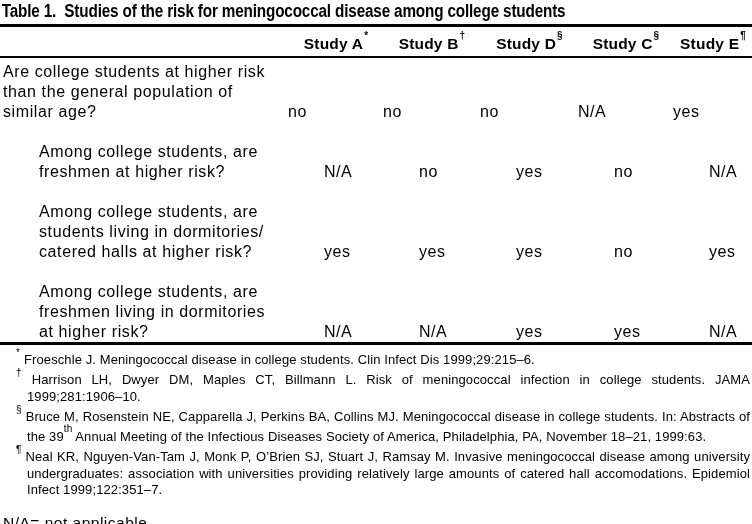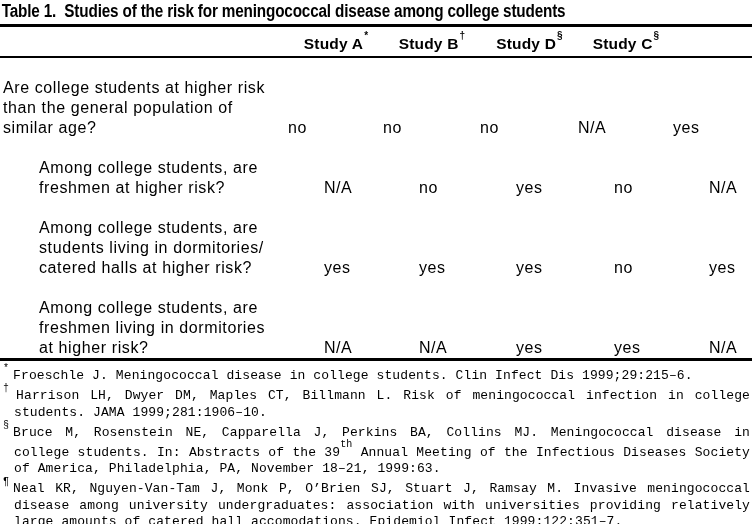--- a/index.html
+++ b/index.html
@@ -44,38 +44,38 @@
     line-height: 20px;
     letter-spacing: 0.2px;
   }
   .hcell sup {
     font-size: 10px;
     position: relative;
     top: -4px;
     left: 1px;
   }
 
-  .tbody { padding-top: 20px; }
+  .tbody { padding-top: 4px; }
   .trow { align-items: end; }
   .trow + .trow { margin-top: 20px; margin-left: 36px; }
   .qcell {
     font-size: 16px;
     line-height: 20px;
     letter-spacing: 0.6px;
     white-space: pre-line;
     padding-left: 3px;
   }
   .vcell {
     font-size: 16px;
     line-height: 20px;
     letter-spacing: 0.5px;
   }
 
   
-  .footnotes { padding: 3px 2px 0 3px; font-family: Liberation Mono, monospace; }
+  .footnotes { padding: 3px 2px 0 16px; }
   .footnote {
     font-size: 13px;
     line-height: 16px;
     letter-spacing: 0.1px;
     text-align: justify;
     padding-left: 11px;
     text-indent: -11px;
   }
   .fmark {
     font-size: 10px;
@@ -104,20 +104,21 @@
   <div class="title">Table 1.  Studies of the risk for meningococcal disease among college students</div>
 
   <div class="rule thick"></div>
 
   <div class="grid header">
     <div class="hcell"></div>
     <div class="hcell"><span>Study A</span><sup>*</sup></div>
     <div class="hcell"><span>Study B</span><sup>†</sup></div>
     <div class="hcell"><span>Study D</span><sup>§</sup></div>
     <div class="hcell"><span>Study C</span><sup>§</sup></div>
+    <div class="hcell"><span>Study E</span><sup>¶</sup></div>
   </div>
 
   <div class="rule thin"></div>
 
   <div class="tbody">
 
     <div class="grid trow">
       <div class="qcell">Are college students at higher risk
 than the general population of
 similar age?</div>

